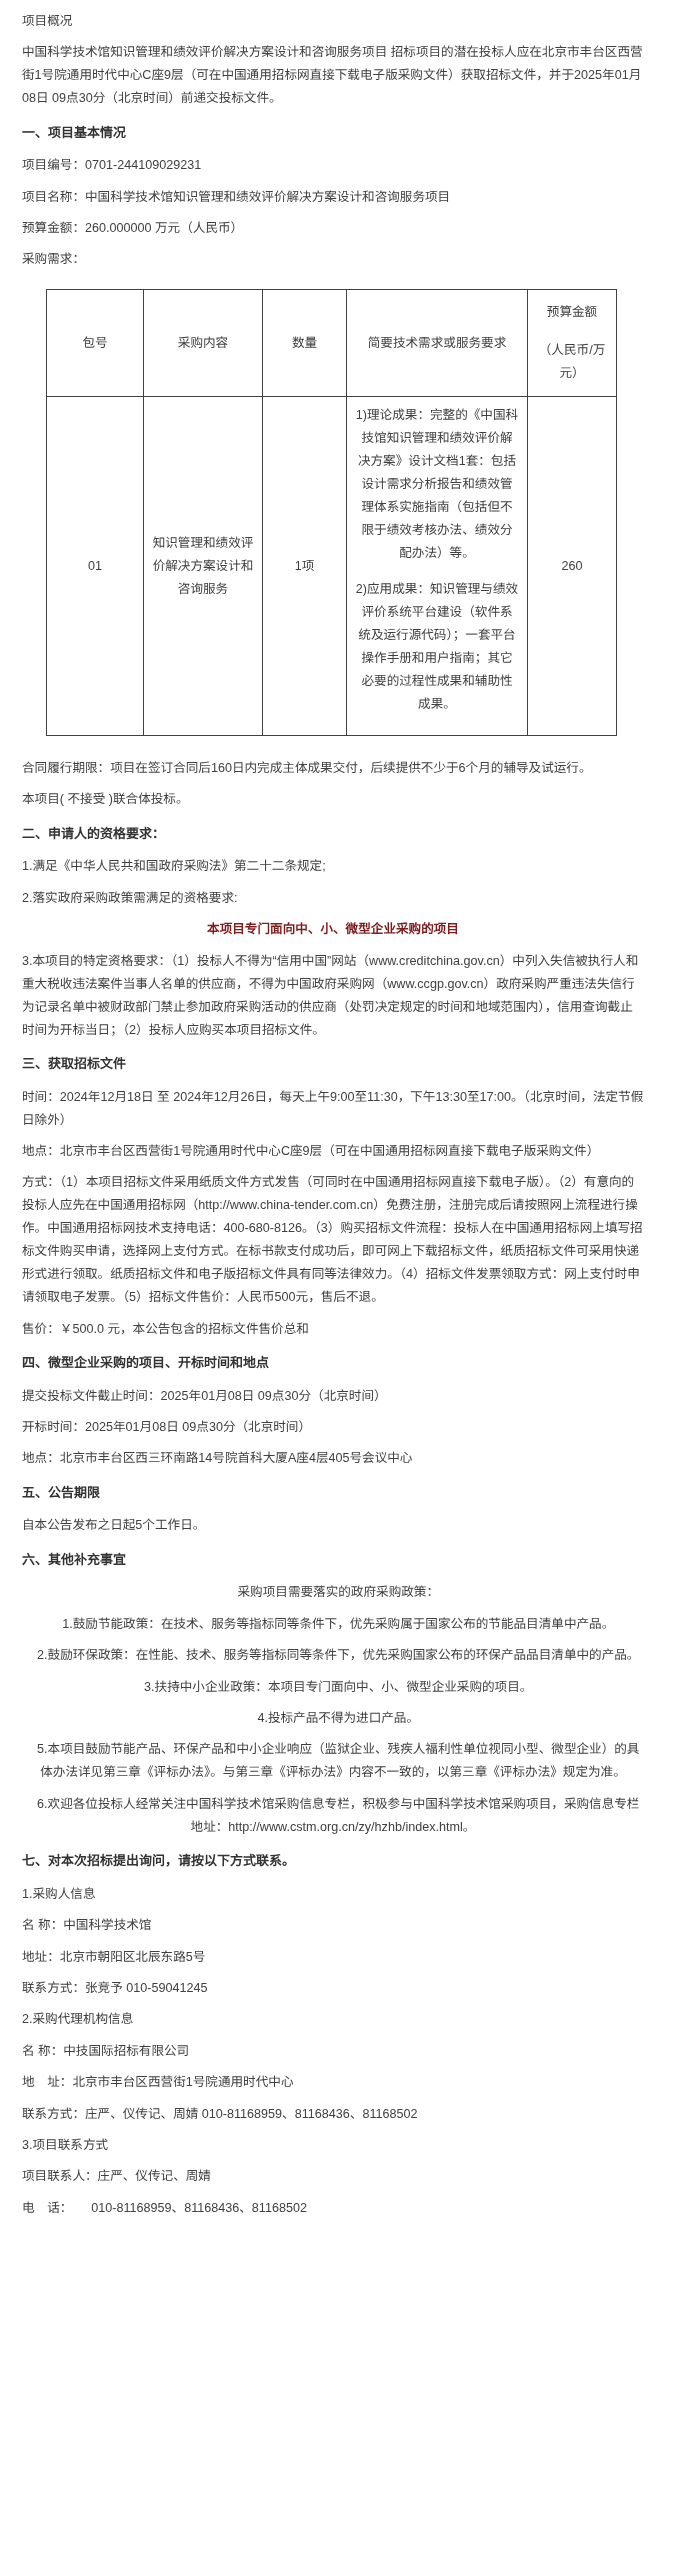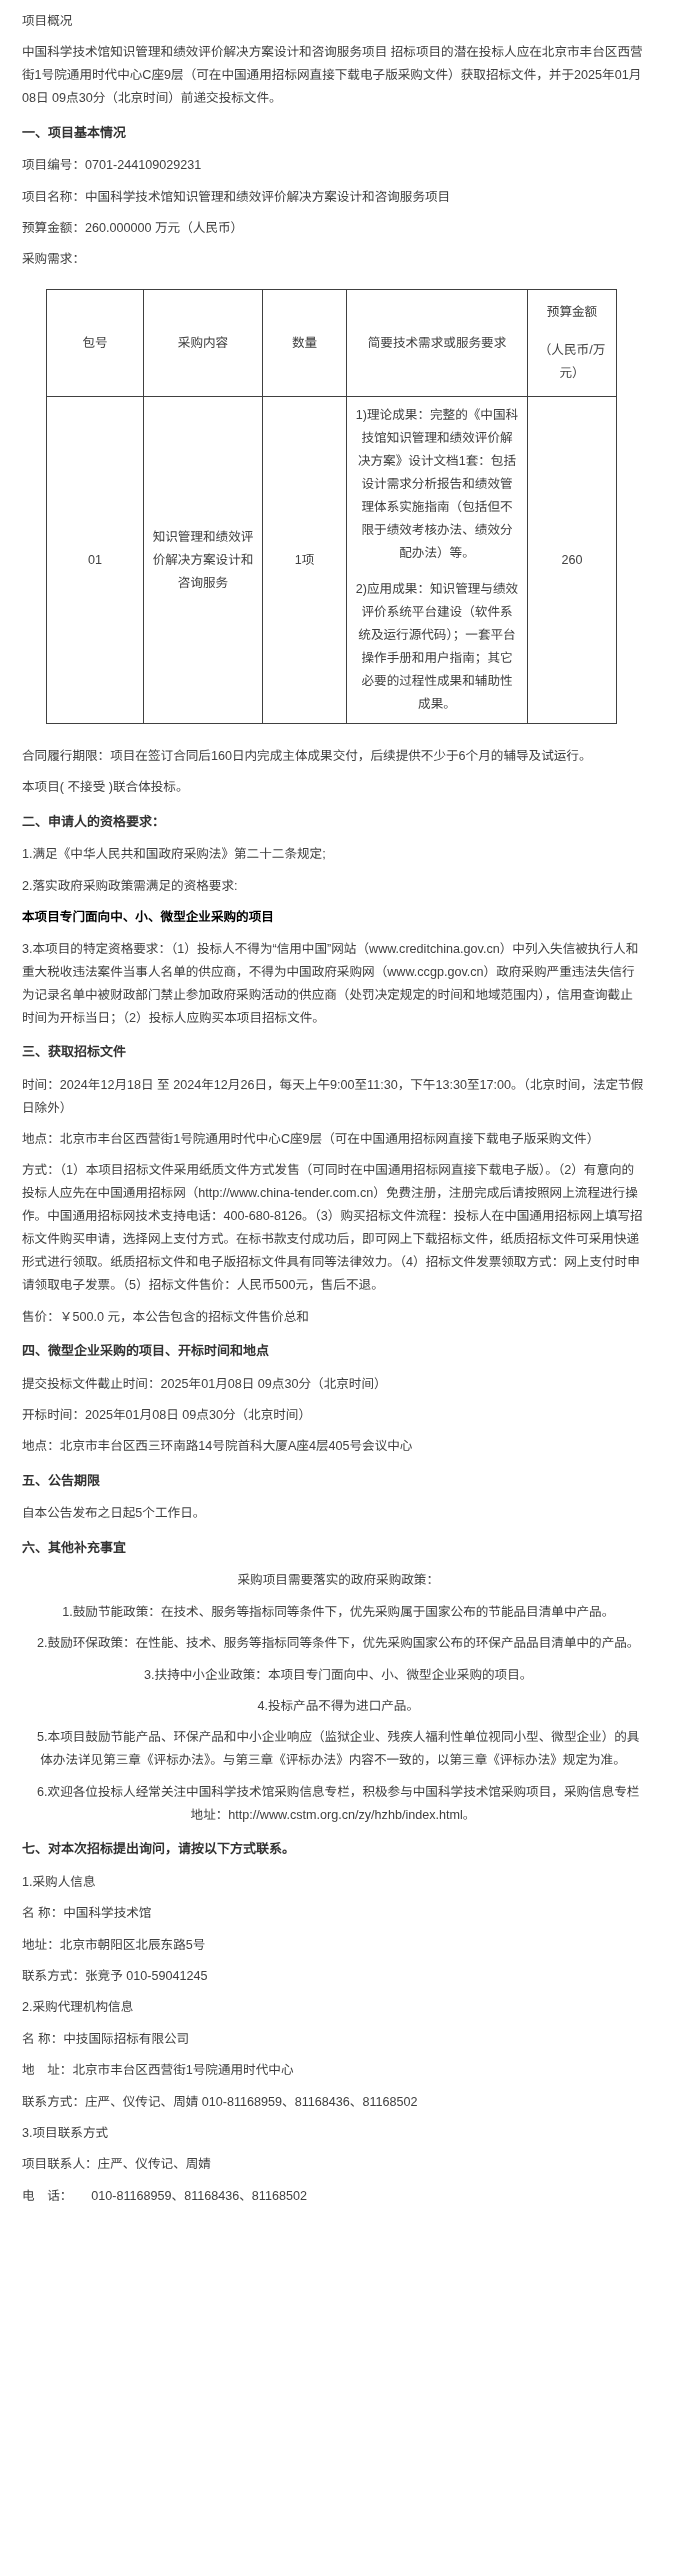--- a/index.html
+++ b/index.html
@@ -27,21 +27,21 @@
     word-break: break-all;
   }
   .sec-h {
     font-size: 13px;
     font-weight: bold;
     color: #333333;
     line-height: 23px;
     margin: 10.5px 0;
     white-space: pre-wrap;
   }
-  .b { font-weight: bold; color: #000000; }
+  .b { font-weight: bold; color: #7f1d1d; text-align: center; }
   .ind { text-indent: 10.5px; text-align: center; }
   table.demand {
     border-collapse: collapse;
     table-layout: fixed;
     width: 569px;
     margin: 18px 0 21px 24px;
     font-size: 12.6px;
     color: #404040;
   }
   table.demand th, table.demand td {
@@ -51,21 +51,21 @@
     vertical-align: middle;
     padding: 7px 8.4px;
     line-height: 23px;
     word-break: break-all;
   }
   table.demand thead tr { height: 107px; }
   table.demand tbody tr { height: 299px; }
   td.req { text-align: left; }
   td.req p { margin: 12.6px 0; line-height: 23px; white-space: pre-wrap; }
   td.req p:first-child { margin-top: 0; }
-  td.req p:last-child { margin-bottom: 0; }
+  td.req p:last-child { margin-bottom: 12px; }
   th .bh2 { margin-top: 15.3px; line-height: 23px; }
   th .bh1 { line-height: 23px; }
 </style>
 </head>
 <body>
 
 <main class="doc">
 
   <p>项目概况</p>
   <p>中国科学技术馆知识管理和绩效评价解决方案设计和咨询服务项目 招标项目的潜在投标人应在北京市丰台区西营街1号院通用时代中心C座9层（可在中国通用招标网直接下载电子版采购文件）获取招标文件，并于2025年01月08日 09点30分（北京时间）前递交投标文件。</p>

